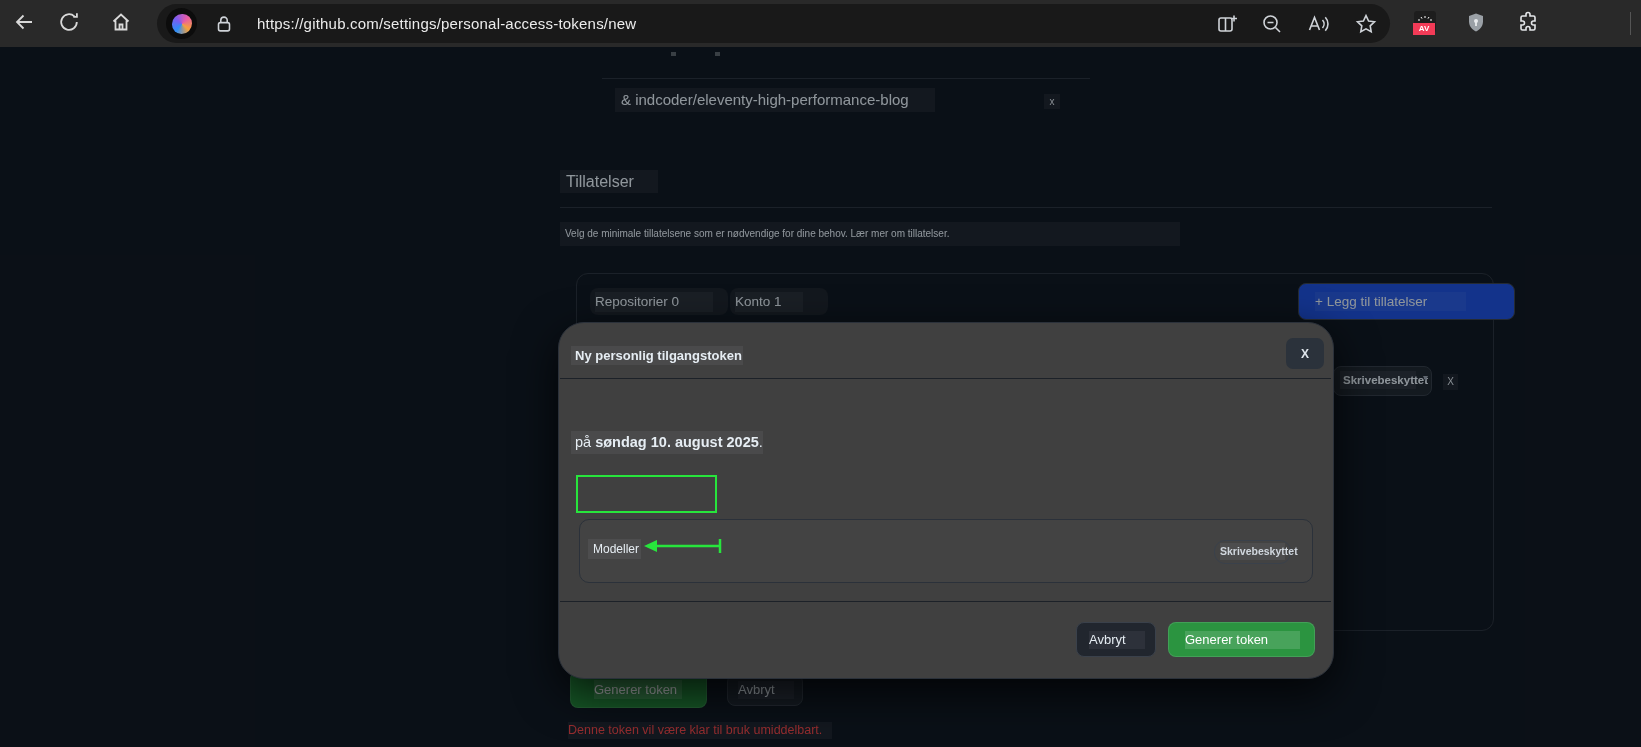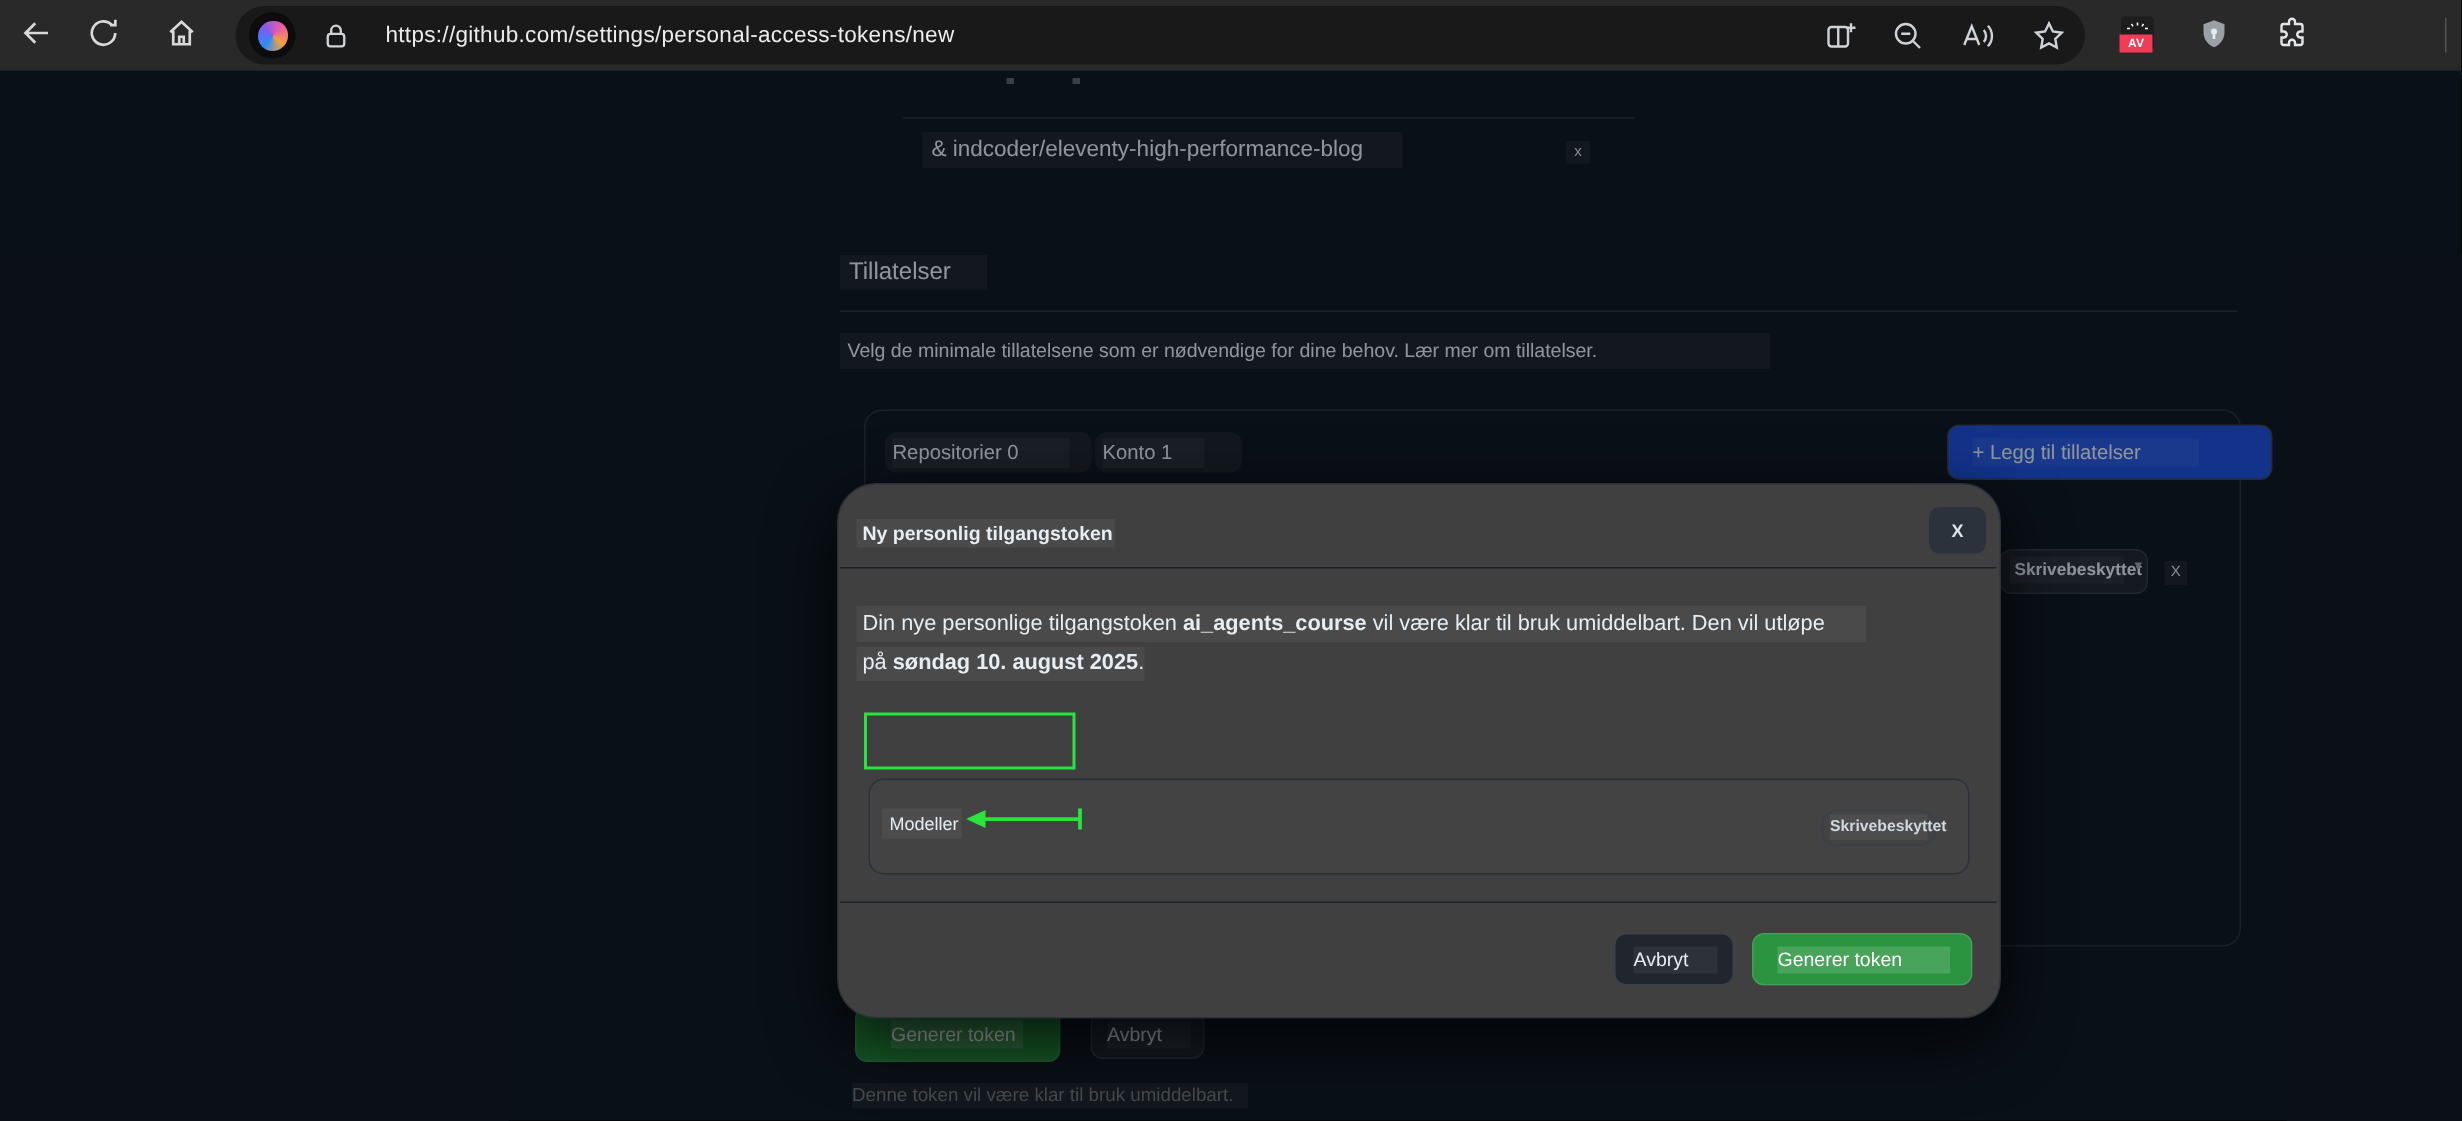--- a/index.html
+++ b/index.html
@@ -162,21 +162,21 @@
 
     <div class="divider" style="left:602px;top:31px;width:488px;"></div>
 
     <div class="abs hl" style="left:615px;top:41px;width:320px;height:24px;line-height:24px;padding-left:6px;font-size:15px;box-sizing:border-box;">&amp; indcoder/eleventy-high-performance-blog</div>
     <div class="abs hl" style="left:1044px;top:47px;width:16px;height:15px;text-align:center;line-height:15px;font-size:10px;color:#d8dee4;">x</div>
 
     <div class="abs hl" style="left:560px;top:123px;width:98px;height:23px;line-height:23px;padding-left:6px;font-size:16px;box-sizing:border-box;">Tillatelser</div>
 
     <div class="divider" style="left:560px;top:160px;width:932px;"></div>
 
-    <div class="abs hl" style="left:560px;top:175px;width:620px;height:24px;line-height:24px;padding-left:5px;font-size:13px;box-sizing:border-box;">Velg de minimale tillatelsene som er nødvendige for dine behov. Lær mer om tillatelser.</div>
+    <div class="abs hl" style="left:560px;top:175px;width:620px;height:24px;line-height:24px;padding-left:5px;font-size:10px;box-sizing:border-box;">Velg de minimale tillatelsene som er nødvendige for dine behov. Lær mer om tillatelser.</div>
 
     <div class="panel"></div>
 
     <div class="tab-pill" style="left:590px;width:138px;">
       <div class="abs hl center-lbl" style="left:5px;top:4px;width:118px;height:20px;line-height:20px;font-size:13.5px;">Repositorier 0</div>
     </div>
     <div class="tab-pill" style="left:730px;width:98px;">
       <div class="abs hl center-lbl" style="left:5px;top:4px;width:68px;height:20px;line-height:20px;font-size:13.5px;">Konto 1</div>
     </div>
 
@@ -189,30 +189,29 @@
       <div class="abs" style="right:3px;top:5px;font-size:10px;color:#98a1ab;">▾</div>
     </div>
     <div class="abs hl" style="left:1443px;top:327px;width:15px;height:16px;text-align:center;line-height:16px;font-size:10px;color:#d8dee4;">X</div>
 
     <div class="abs btn" style="left:570px;top:624px;width:137px;height:37px;border-radius:8px;background:#238636;border:1px solid rgba(240,246,252,.1);box-sizing:border-box;">
       <div class="abs hl-green center-lbl" style="left:23px;top:8px;width:88px;height:19px;line-height:19px;font-size:13px;color:#fff;">Generer token</div>
     </div>
     <div class="abs btn" style="left:727px;top:627px;width:76px;height:32px;border-radius:8px;background:#20262e;border:1px solid #343b44;box-sizing:border-box;">
       <div class="abs hl center-lbl" style="left:10px;top:6px;width:56px;height:18px;line-height:18px;font-size:13px;">Avbryt</div>
     </div>
-    <div class="abs hl center-lbl" style="left:568px;top:675px;width:264px;height:17px;line-height:17px;font-size:12.5px;color:#737373;">Denne token vil være klar til bruk umiddelbart.</div>
+    <div class="abs hl center-lbl" style="left:568px;top:675px;width:264px;height:17px;line-height:17px;font-size:12.5px;color:#ef4444;">Denne token vil være klar til bruk umiddelbart.</div>
 
     <div class="dim"></div>
 
     <div class="modal">
       <div class="abs hl" style="left:12px;top:23px;width:172px;height:19px;line-height:19px;font-size:13px;font-weight:bold;padding-left:4px;box-sizing:border-box;">Ny personlig tilgangstoken</div>
       <div class="close-btn">X</div>
       <div class="m-div" style="top:55px;"></div>
 
-      <div class="abs hl" style="left:12px;top:81px;width:673px;height:24px;line-height:24px;font-size:14.5px;padding-left:4px;box-sizing:border-box;white-space:nowrap;"><span>Din nye personlige tilgangstoken </span><b>ai_agents_course</b><span> vil være klar til bruk umiddelbart. Den vil utløpe</span></div>
       <div class="abs hl" style="left:12px;top:108px;width:192px;height:23px;line-height:23px;font-size:14.5px;padding-left:4px;box-sizing:border-box;white-space:nowrap;"><span>på </span><b>søndag 10. august 2025</b><span>.</span></div>
 
 
       <div class="card"></div>
       <div class="abs hl" style="left:29px;top:216px;width:53px;height:20px;line-height:20px;font-size:12px;padding-left:5px;box-sizing:border-box;">Modeller</div>
       <div class="badge">
         <div class="abs hl center-lbl" style="left:5px;top:2px;width:65px;height:17px;line-height:17px;font-size:10.5px;font-weight:bold;color:#d1d7de;">Skrivebeskyttet</div>
       </div>
 
       <div class="m-div" style="top:278px;"></div>

